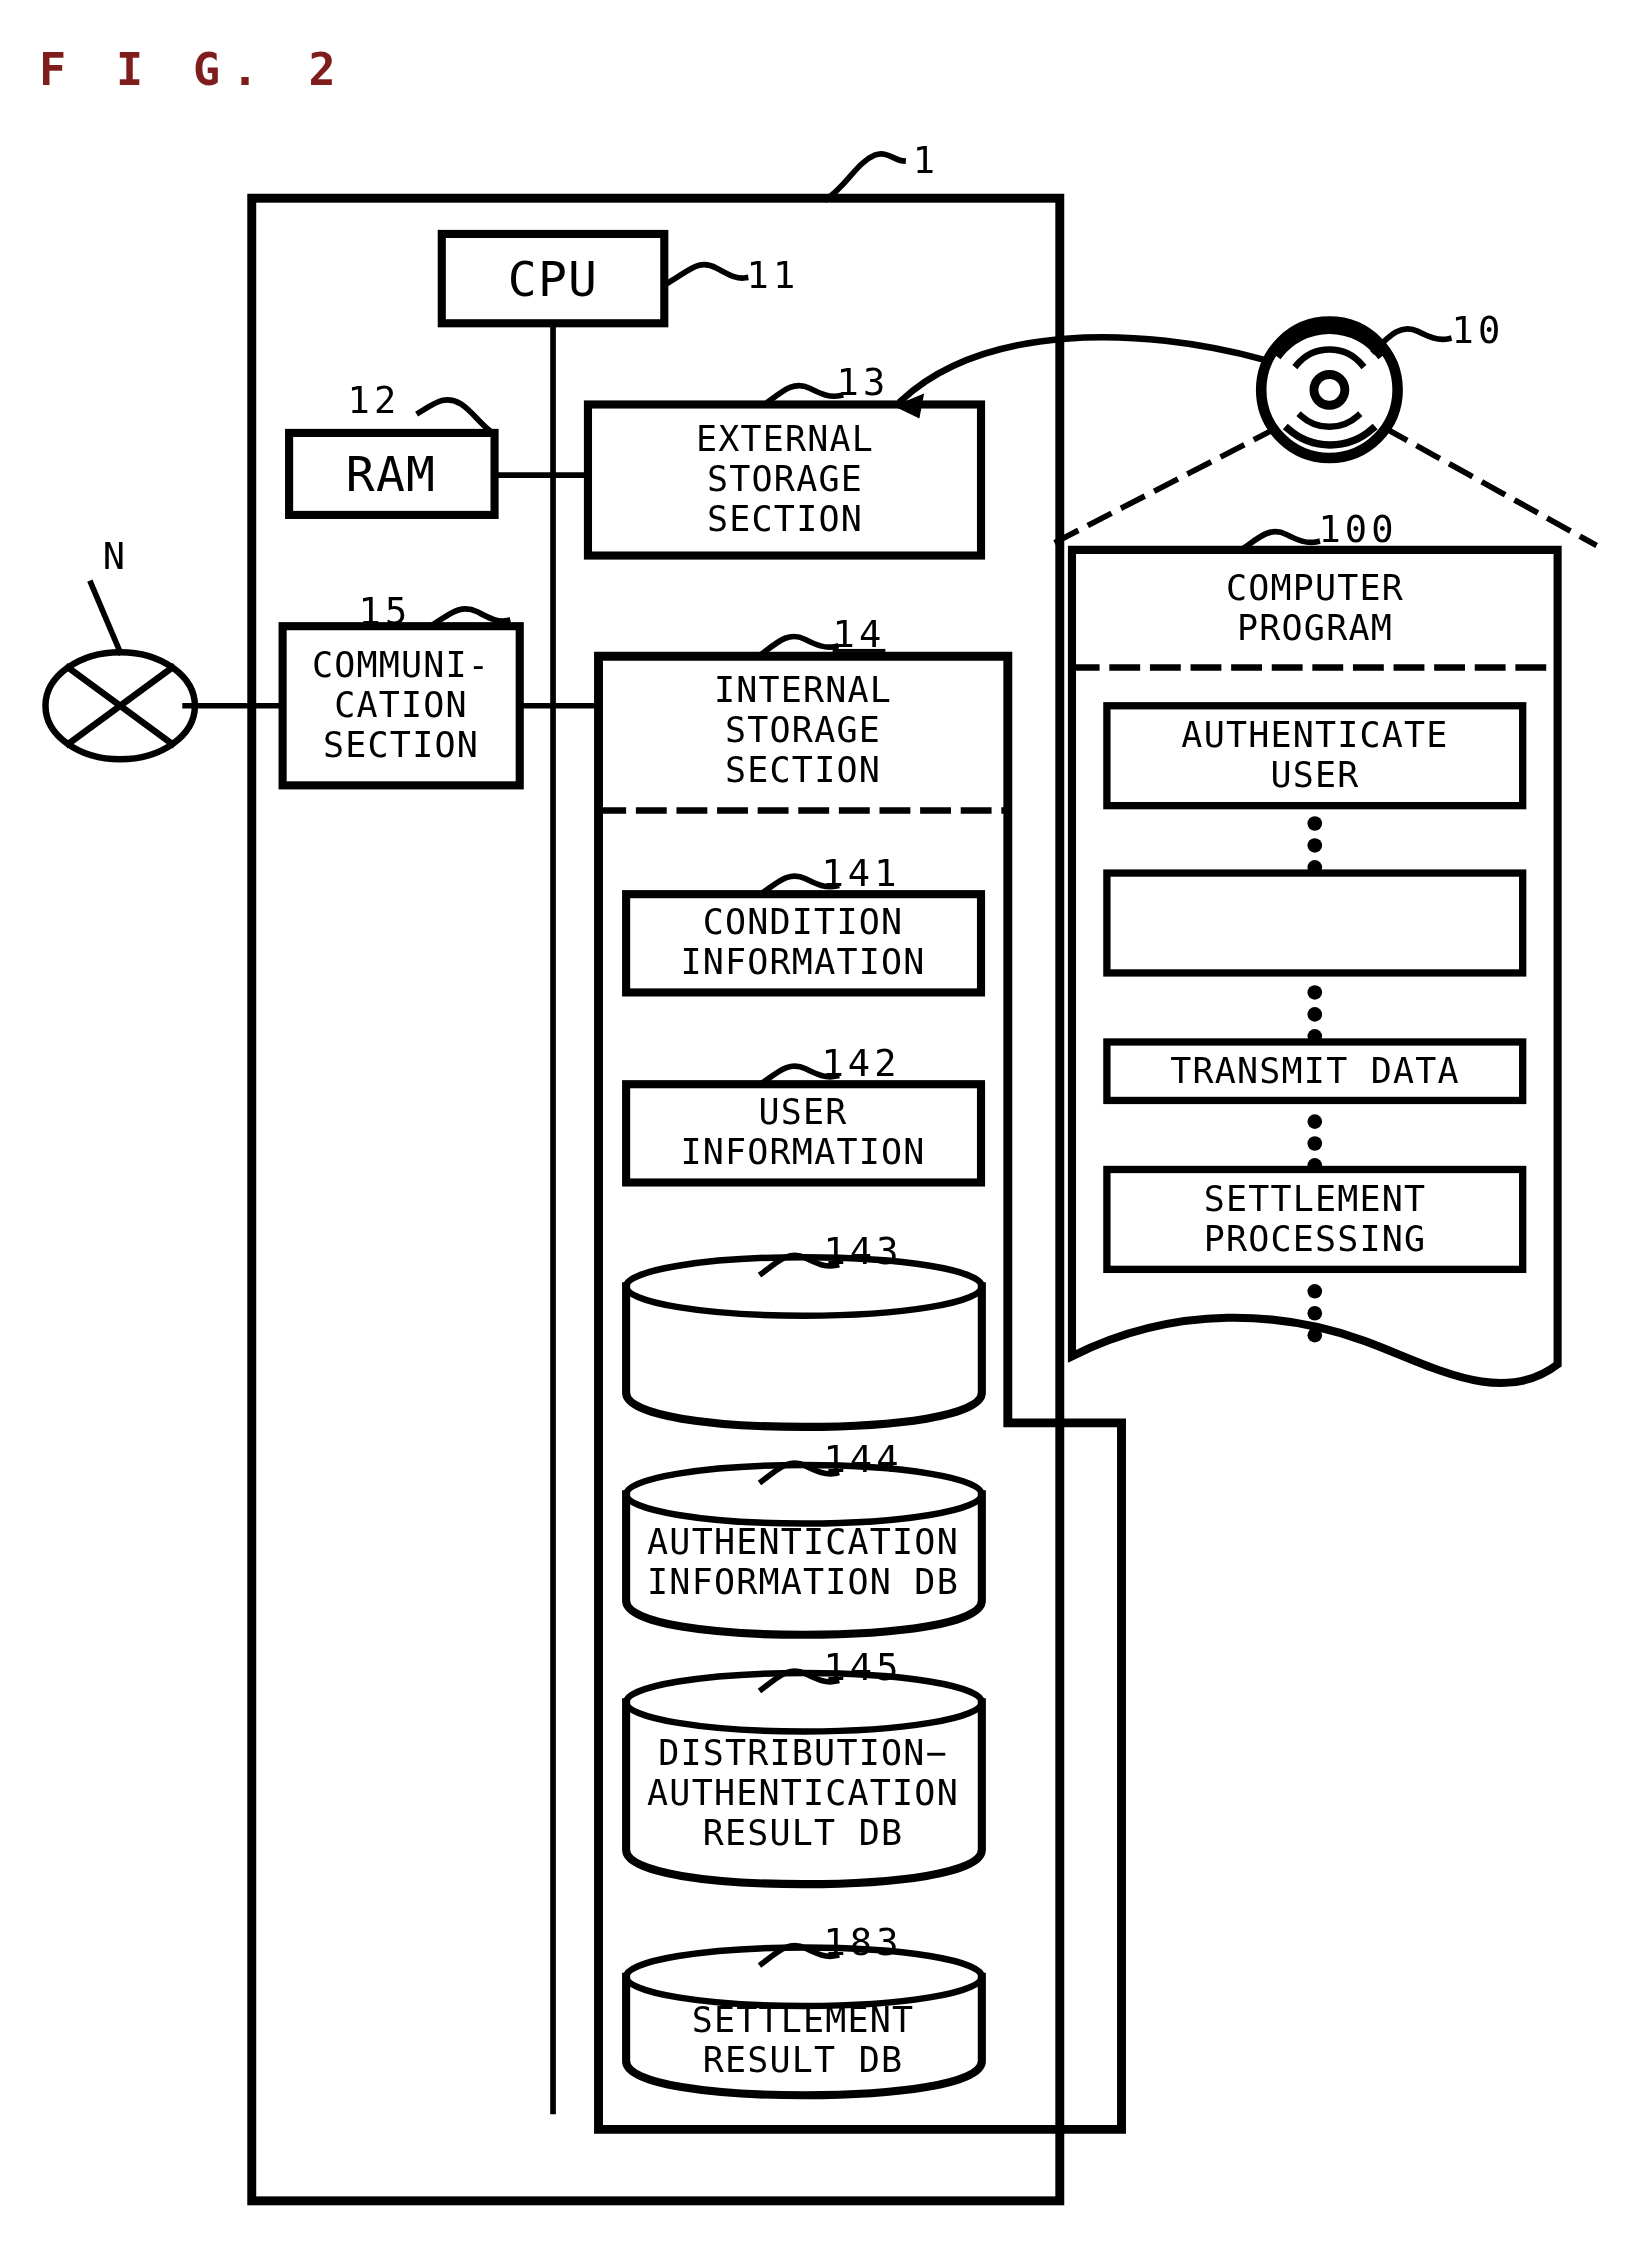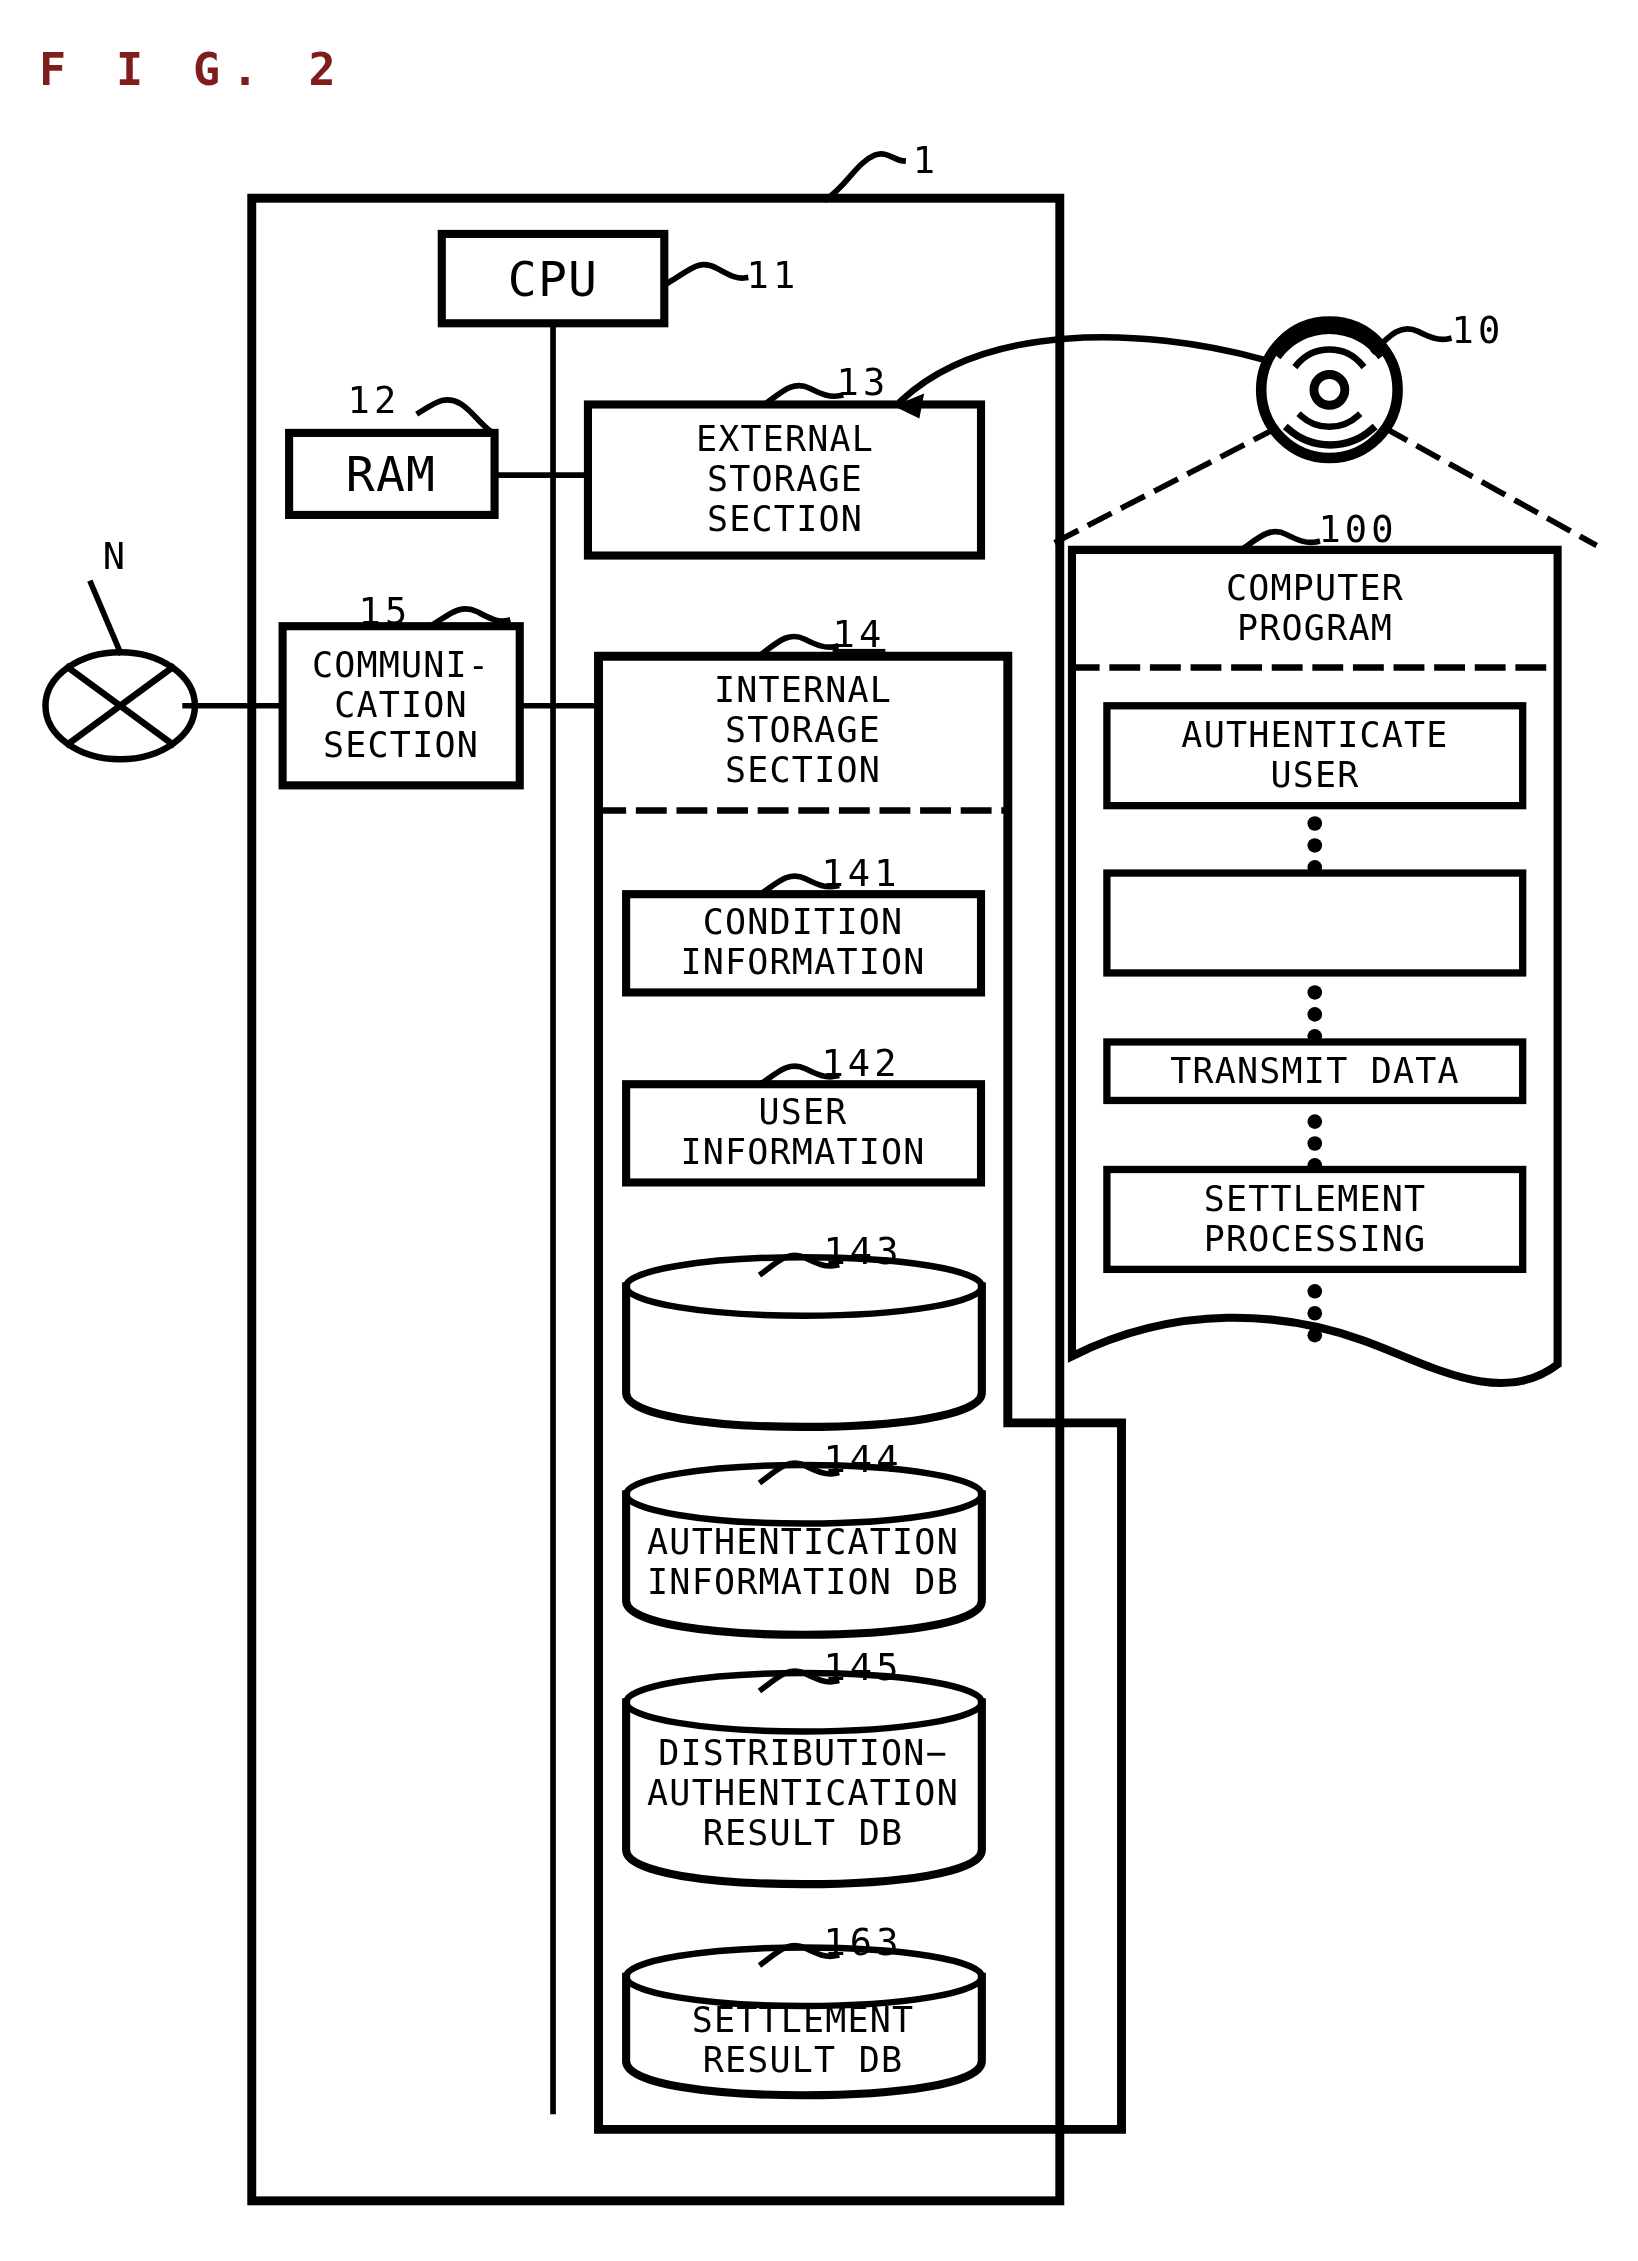--- a/index.html
+++ b/index.html
@@ -186,21 +186,21 @@
   <div class="lbl num" style="left:863px; top:383px;">13</div>
   <div class="lbl num" style="left:859px; top:635px;text-decoration:underline;">14</div>
   <div class="lbl num" style="left:385px; top:612px;">15</div>
   <div class="lbl num" style="left:1478px; top:331px;">10</div>
   <div class="lbl num" style="left:1358px; top:530px;">100</div>
   <div class="lbl num" style="left:861px; top:874px;">141</div>
   <div class="lbl num" style="left:861px; top:1064px;">142</div>
   <div class="lbl num" style="left:863px; top:1252px;">143</div>
   <div class="lbl num" style="left:863px; top:1460px;">144</div>
   <div class="lbl num" style="left:863px; top:1668px;">145</div>
-  <div class="lbl num" style="left:863px; top:1943px;">163</div>
+  <div class="lbl num" style="left:863px; top:1943px;">183</div>
 
   <div class="lbl netN" style="left:114px; top:557px;">N</div>
 
   <div class="lbl boxtxt-l" style="left:553px; top:279px;">CPU</div>
   <div class="lbl boxtxt-l" style="left:391px; top:474px;">RAM</div>
   <div class="lbl boxtxt" style="left:785px; top:480px;">EXTERNAL
 STORAGE
 SECTION</div>
   <div class="lbl boxtxt" style="left:401px; top:706px;">COMMUNI-
 CATION

